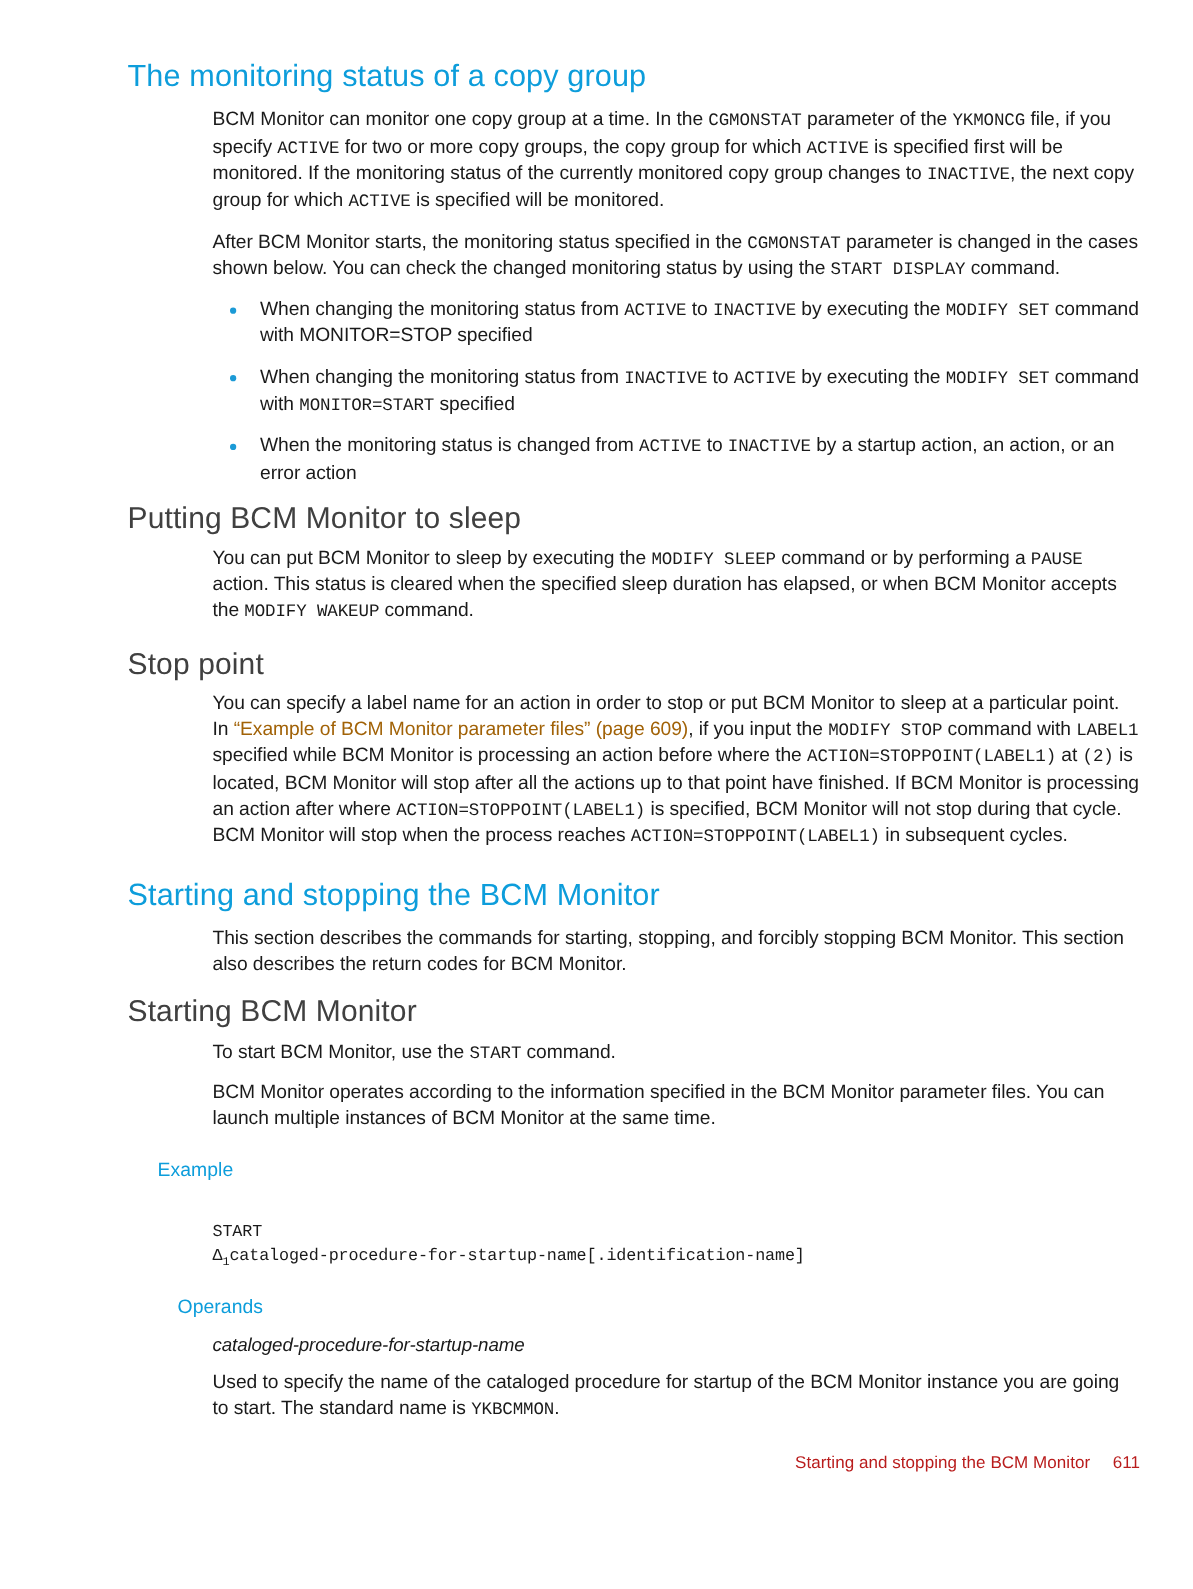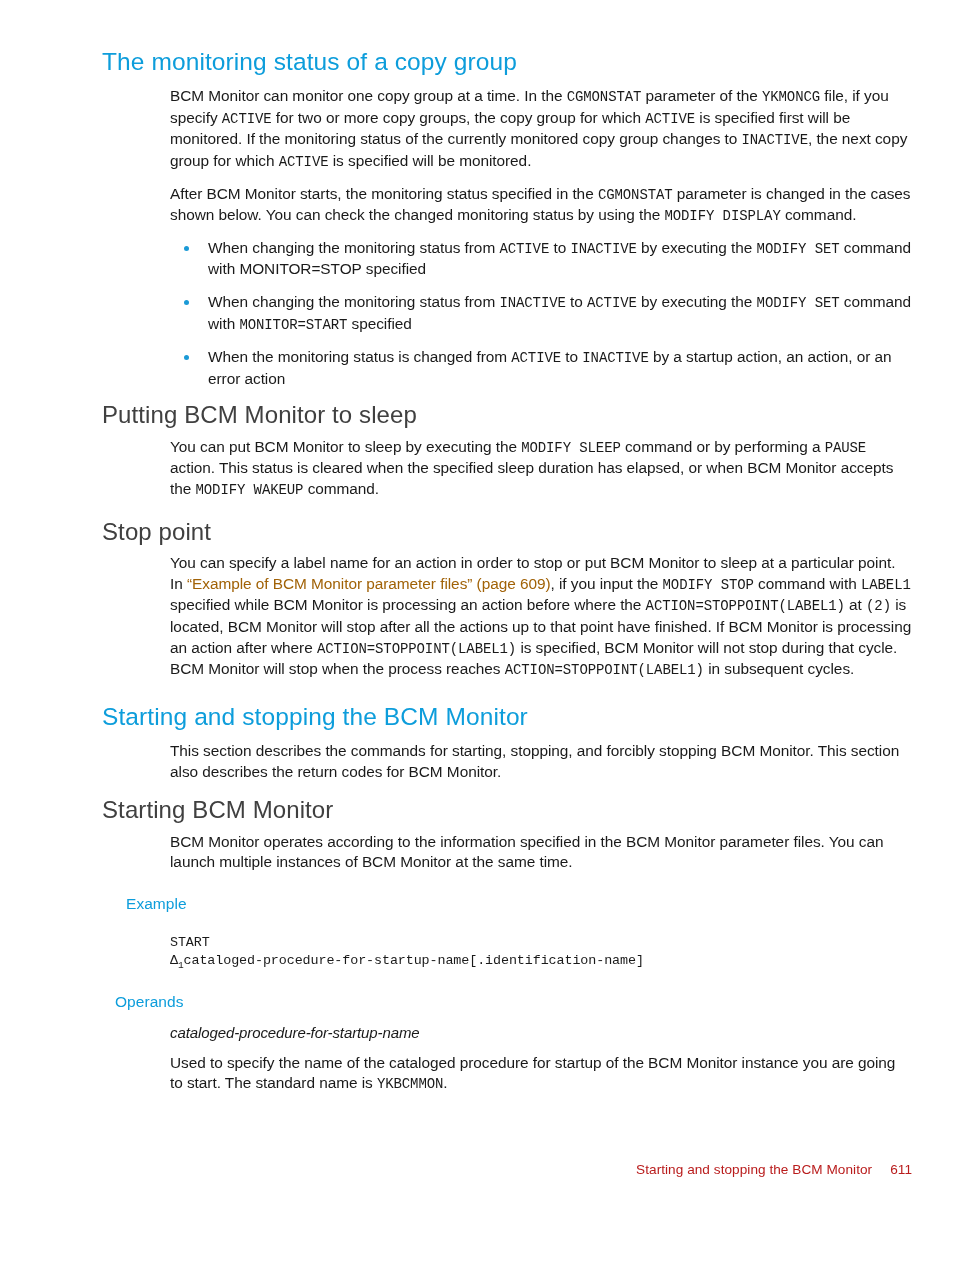--- a/index.html
+++ b/index.html
@@ -99,21 +99,21 @@
     height: 5px;
     border-radius: 50%;
     background: #1b9ad6;
   }
 
   
   pre.codeblock {
     font-family: "Liberation Mono", "DejaVu Sans Mono", monospace;
     font-size: 13.4px;
     line-height: 18.5px;
-    margin: 4px 0 12px 0;
+    margin: 16px 0 12px 0;
     padding: 0;
     white-space: pre;
     color: #1a1a1a;
     letter-spacing: -0.1px;
   }
   .sub1 {
     font-size: 9.5px;
     vertical-align: sub;
   }
   .gap-md { height: 11px; }
@@ -146,21 +146,21 @@
 </head>
 <body>
 
 <div class="page">
 
   <h1 class="sec-title">The monitoring status of a copy group</h1>
 
   <div class="indent">
     <p class="body"><span>BCM Monitor can monitor one copy group at a time. In the </span><code>CGMONSTAT</code><span> parameter of the </span><code>YKMONCG</code><span> file, if you specify </span><code>ACTIVE</code><span> for two or more copy groups, the copy group for which </span><code>ACTIVE</code><span> is specified first will be monitored. If the monitoring status of the currently monitored copy group changes to </span><code>INACTIVE</code><span>, the next copy group for which </span><code>ACTIVE</code><span> is specified will be monitored.</span></p>
 
-    <p class="body"><span>After BCM Monitor starts, the monitoring status specified in the </span><code>CGMONSTAT</code><span> parameter is changed in the cases shown below. You can check the changed monitoring status by using the </span><code>MODIFY DISPLAY</code><span> command.</span></p>
+    <p class="body"><span>After BCM Monitor starts, the monitoring status specified in the </span><code>CGMONSTAT</code><span> parameter is changed in the cases shown below. You can check the changed monitoring status by using the </span><code>START DISPLAY</code><span> command.</span></p>
 
     <ul class="bullets">
       <li><span>When changing the monitoring status from </span><code>ACTIVE</code><span> to </span><code>INACTIVE</code><span> by executing the </span><code>MODIFY SET</code><span> command with MONITOR=STOP specified</span></li>
       <li><span>When changing the monitoring status from </span><code>INACTIVE</code><span> to </span><code>ACTIVE</code><span> by executing the </span><code>MODIFY SET</code><span> command with </span><code>MONITOR=START</code><span> specified</span></li>
       <li><span>When the monitoring status is changed from </span><code>ACTIVE</code><span> to </span><code>INACTIVE</code><span> by a startup action, an action, or an error action</span></li>
     </ul>
   </div>
 
   <h2 class="sub-title">Putting BCM Monitor to sleep</h2>
   <div class="indent">
@@ -178,35 +178,36 @@
 
   <h1 class="sec-title">Starting and stopping the BCM Monitor</h1>
   <div class="indent">
     <p class="body">This section describes the commands for starting, stopping, and forcibly stopping BCM Monitor. This section also describes the return codes for BCM Monitor.</p>
   </div>
 
   <div class="gap-xs"></div>
 
   <h2 class="sub-title">Starting BCM Monitor</h2>
   <div class="indent">
+    <p class="body"><span>To start BCM Monitor, use the </span><code>START</code><span> command.</span></p>
     <p class="body">BCM Monitor operates according to the information specified in the BCM Monitor parameter files. You can launch multiple instances of BCM Monitor at the same time.</p>
   </div>
 
   <div class="gap-md"></div>
 
   <h3 class="minor-title indent" style="margin-left:24px;">Example</h3>
   <div class="indent">
     <div class="gap-md"></div>
     <pre class="codeblock"><span>START</span>
 <span>Δ</span><span class="sub1">1</span><span>cataloged-procedure-for-startup-name[.identification-name]</span></pre>
   </div>
 
   <div class="gap-sm"></div>
 
-  <h3 class="minor-title" style="margin-left:13px;">Operands</h3>
+  <h3 class="minor-title" style="margin-left:40px;">Operands</h3>
   <div class="indent">
     <div class="gap-sm"></div>
     <p class="operand-name">cataloged-procedure-for-startup-name</p>
     <p class="body"><span>Used to specify the name of the cataloged procedure for startup of the BCM Monitor instance you are going to start. The standard name is </span><code>YKBCMMON</code><span>.</span></p>
   </div>
 
   <div class="footer"><span>Starting and stopping the BCM Monitor</span><span class="pageno">611</span></div>
 
 </div>
 

